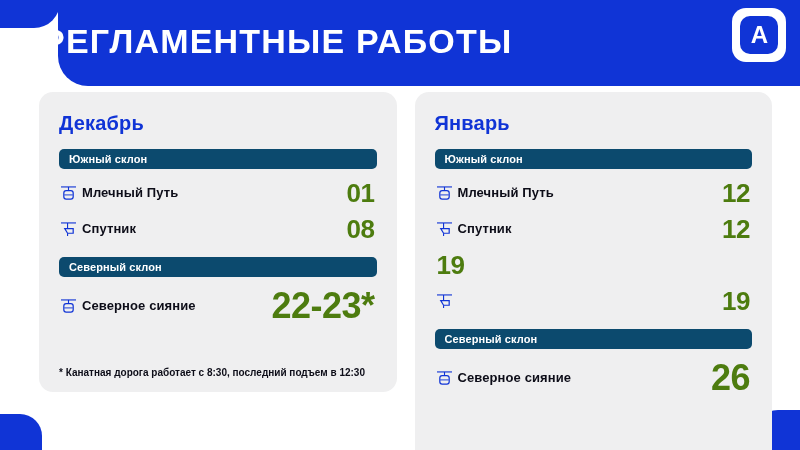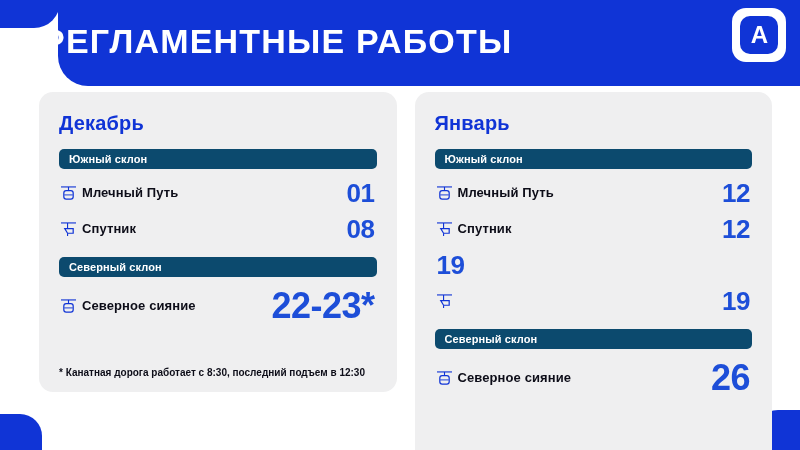--- a/index.html
+++ b/index.html
@@ -132,21 +132,21 @@
     flex: 0 0 auto;
     display: block;
   }
   .lift-name {
     color: #0d0d18;
     font-size: 13px;
     font-weight: bold;
     letter-spacing: 0.1px;
   }
   .date {
-    color: #1d4ed8;
+    color: #4d7c0f;
     font-size: 26px;
     font-weight: bold;
     letter-spacing: -0.5px;
     line-height: 1;
   }
   .date-big {
     font-size: 36px;
   }
   .footnote {
     position: absolute;

